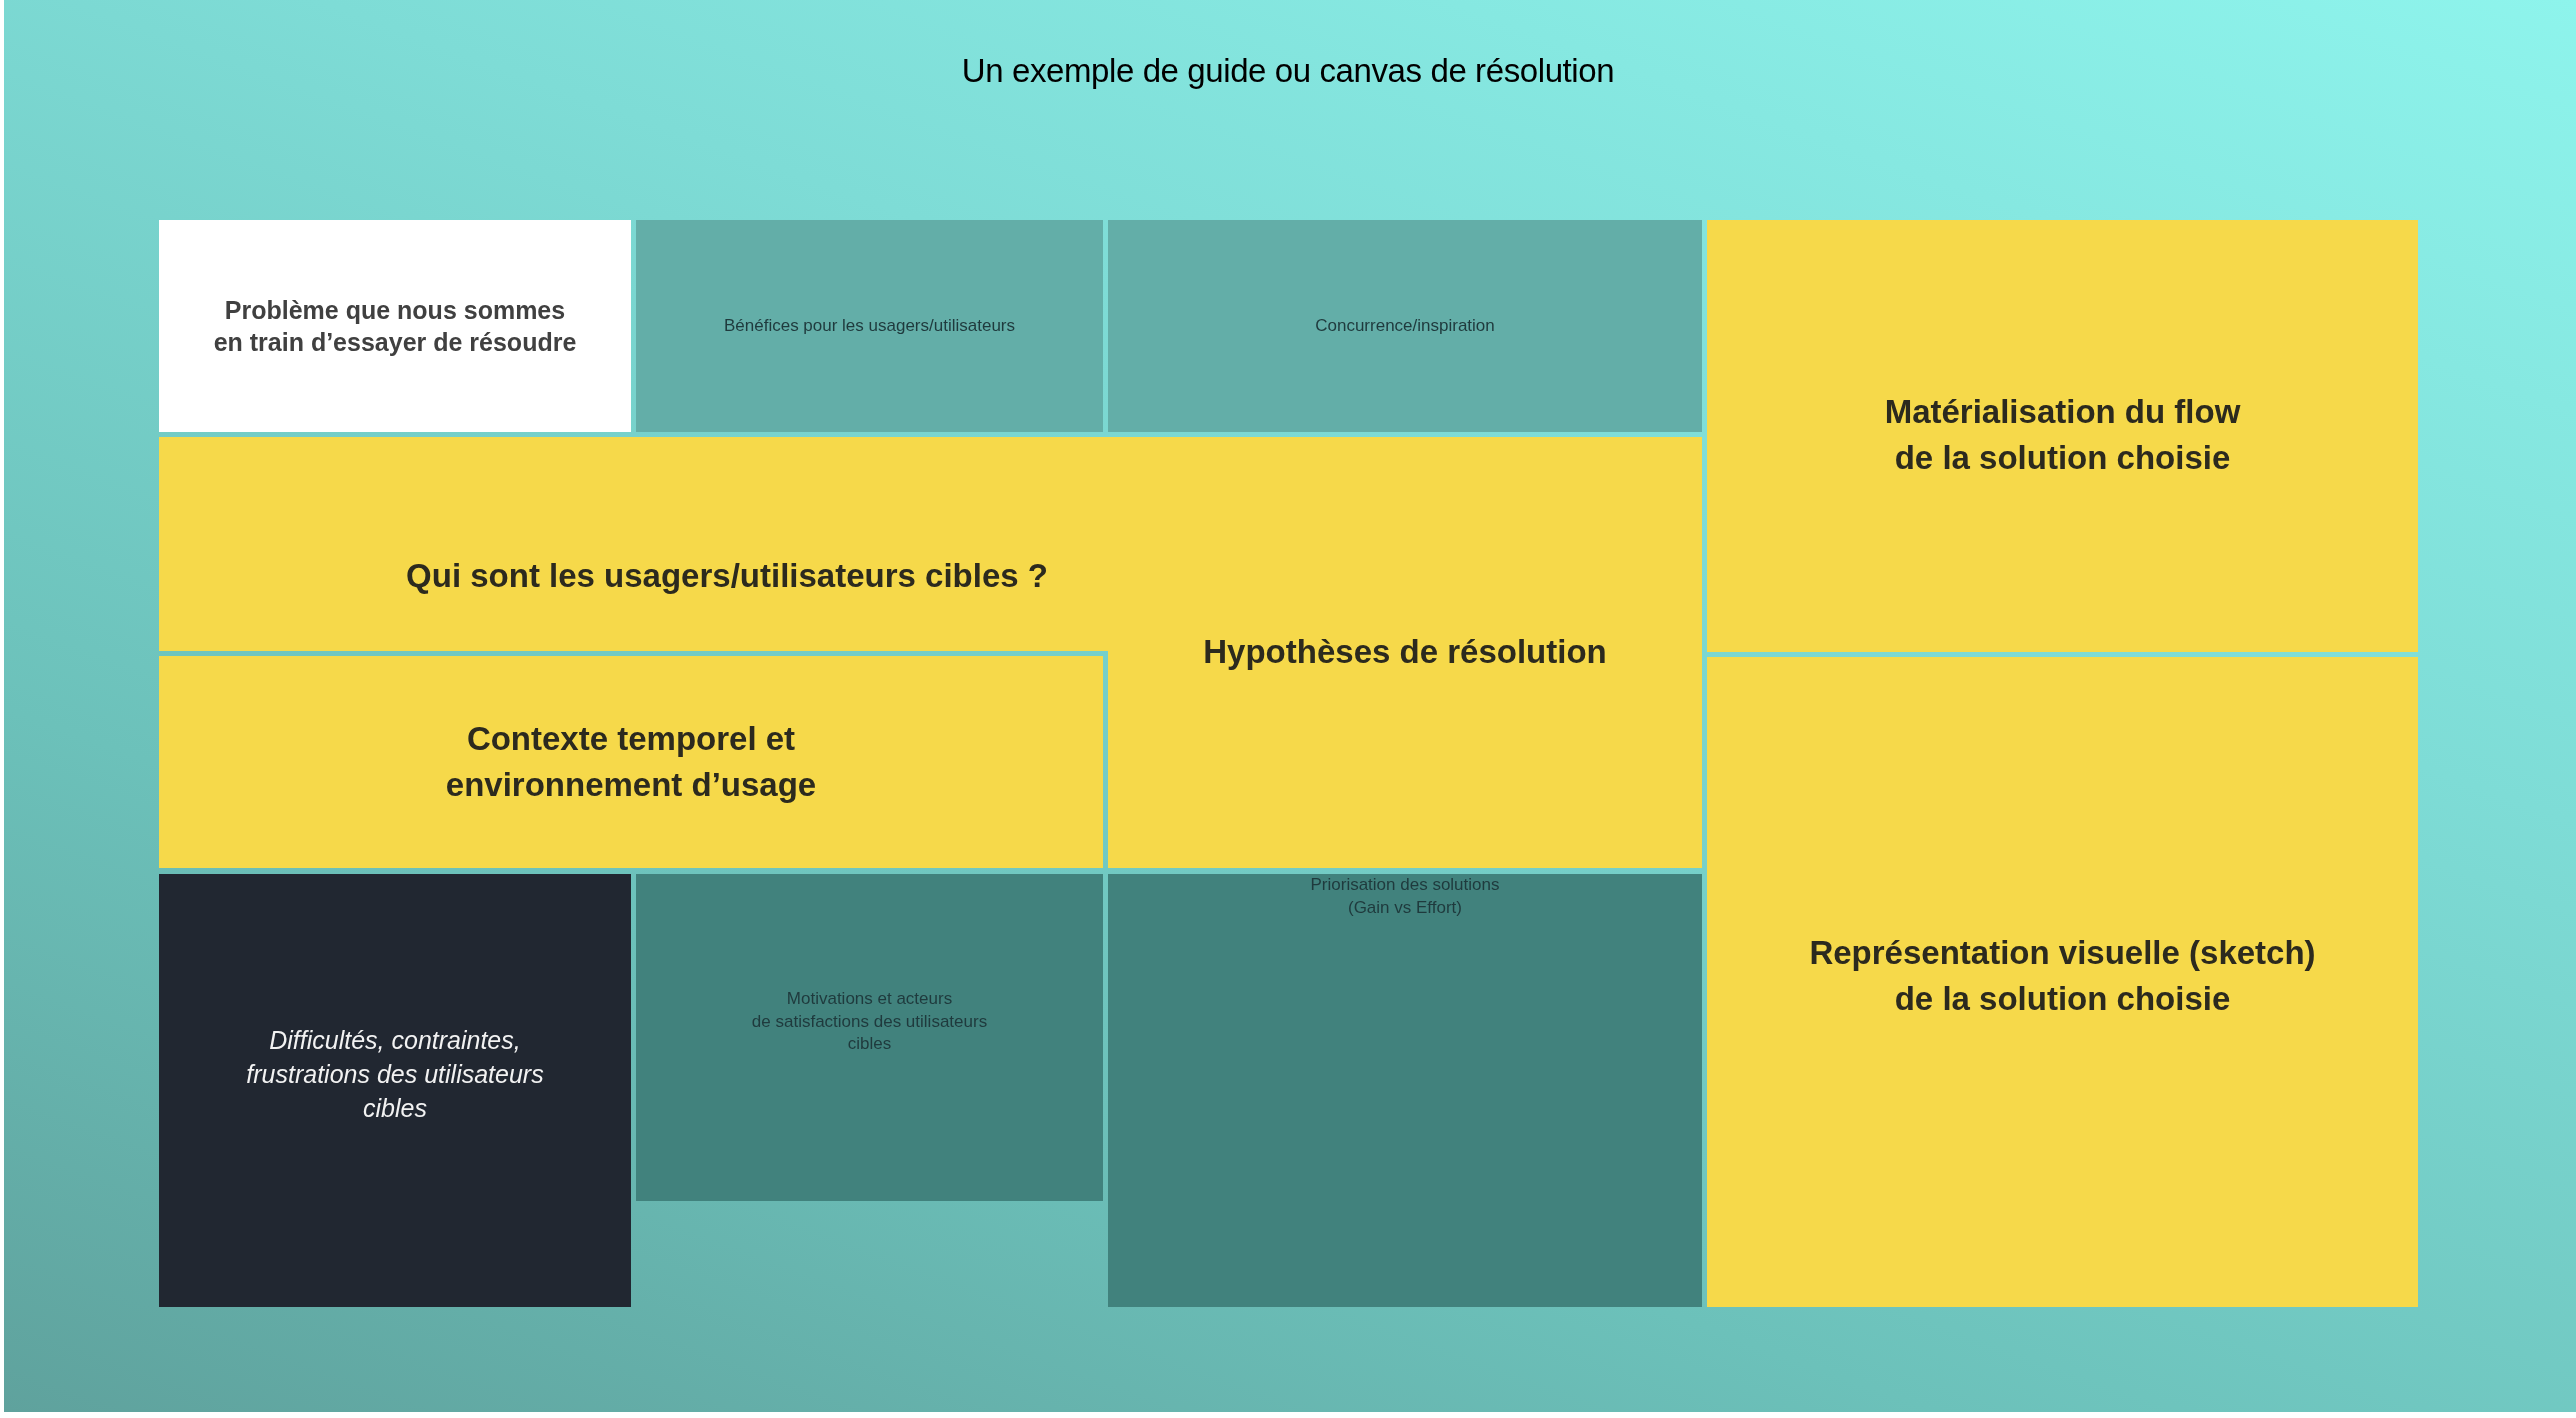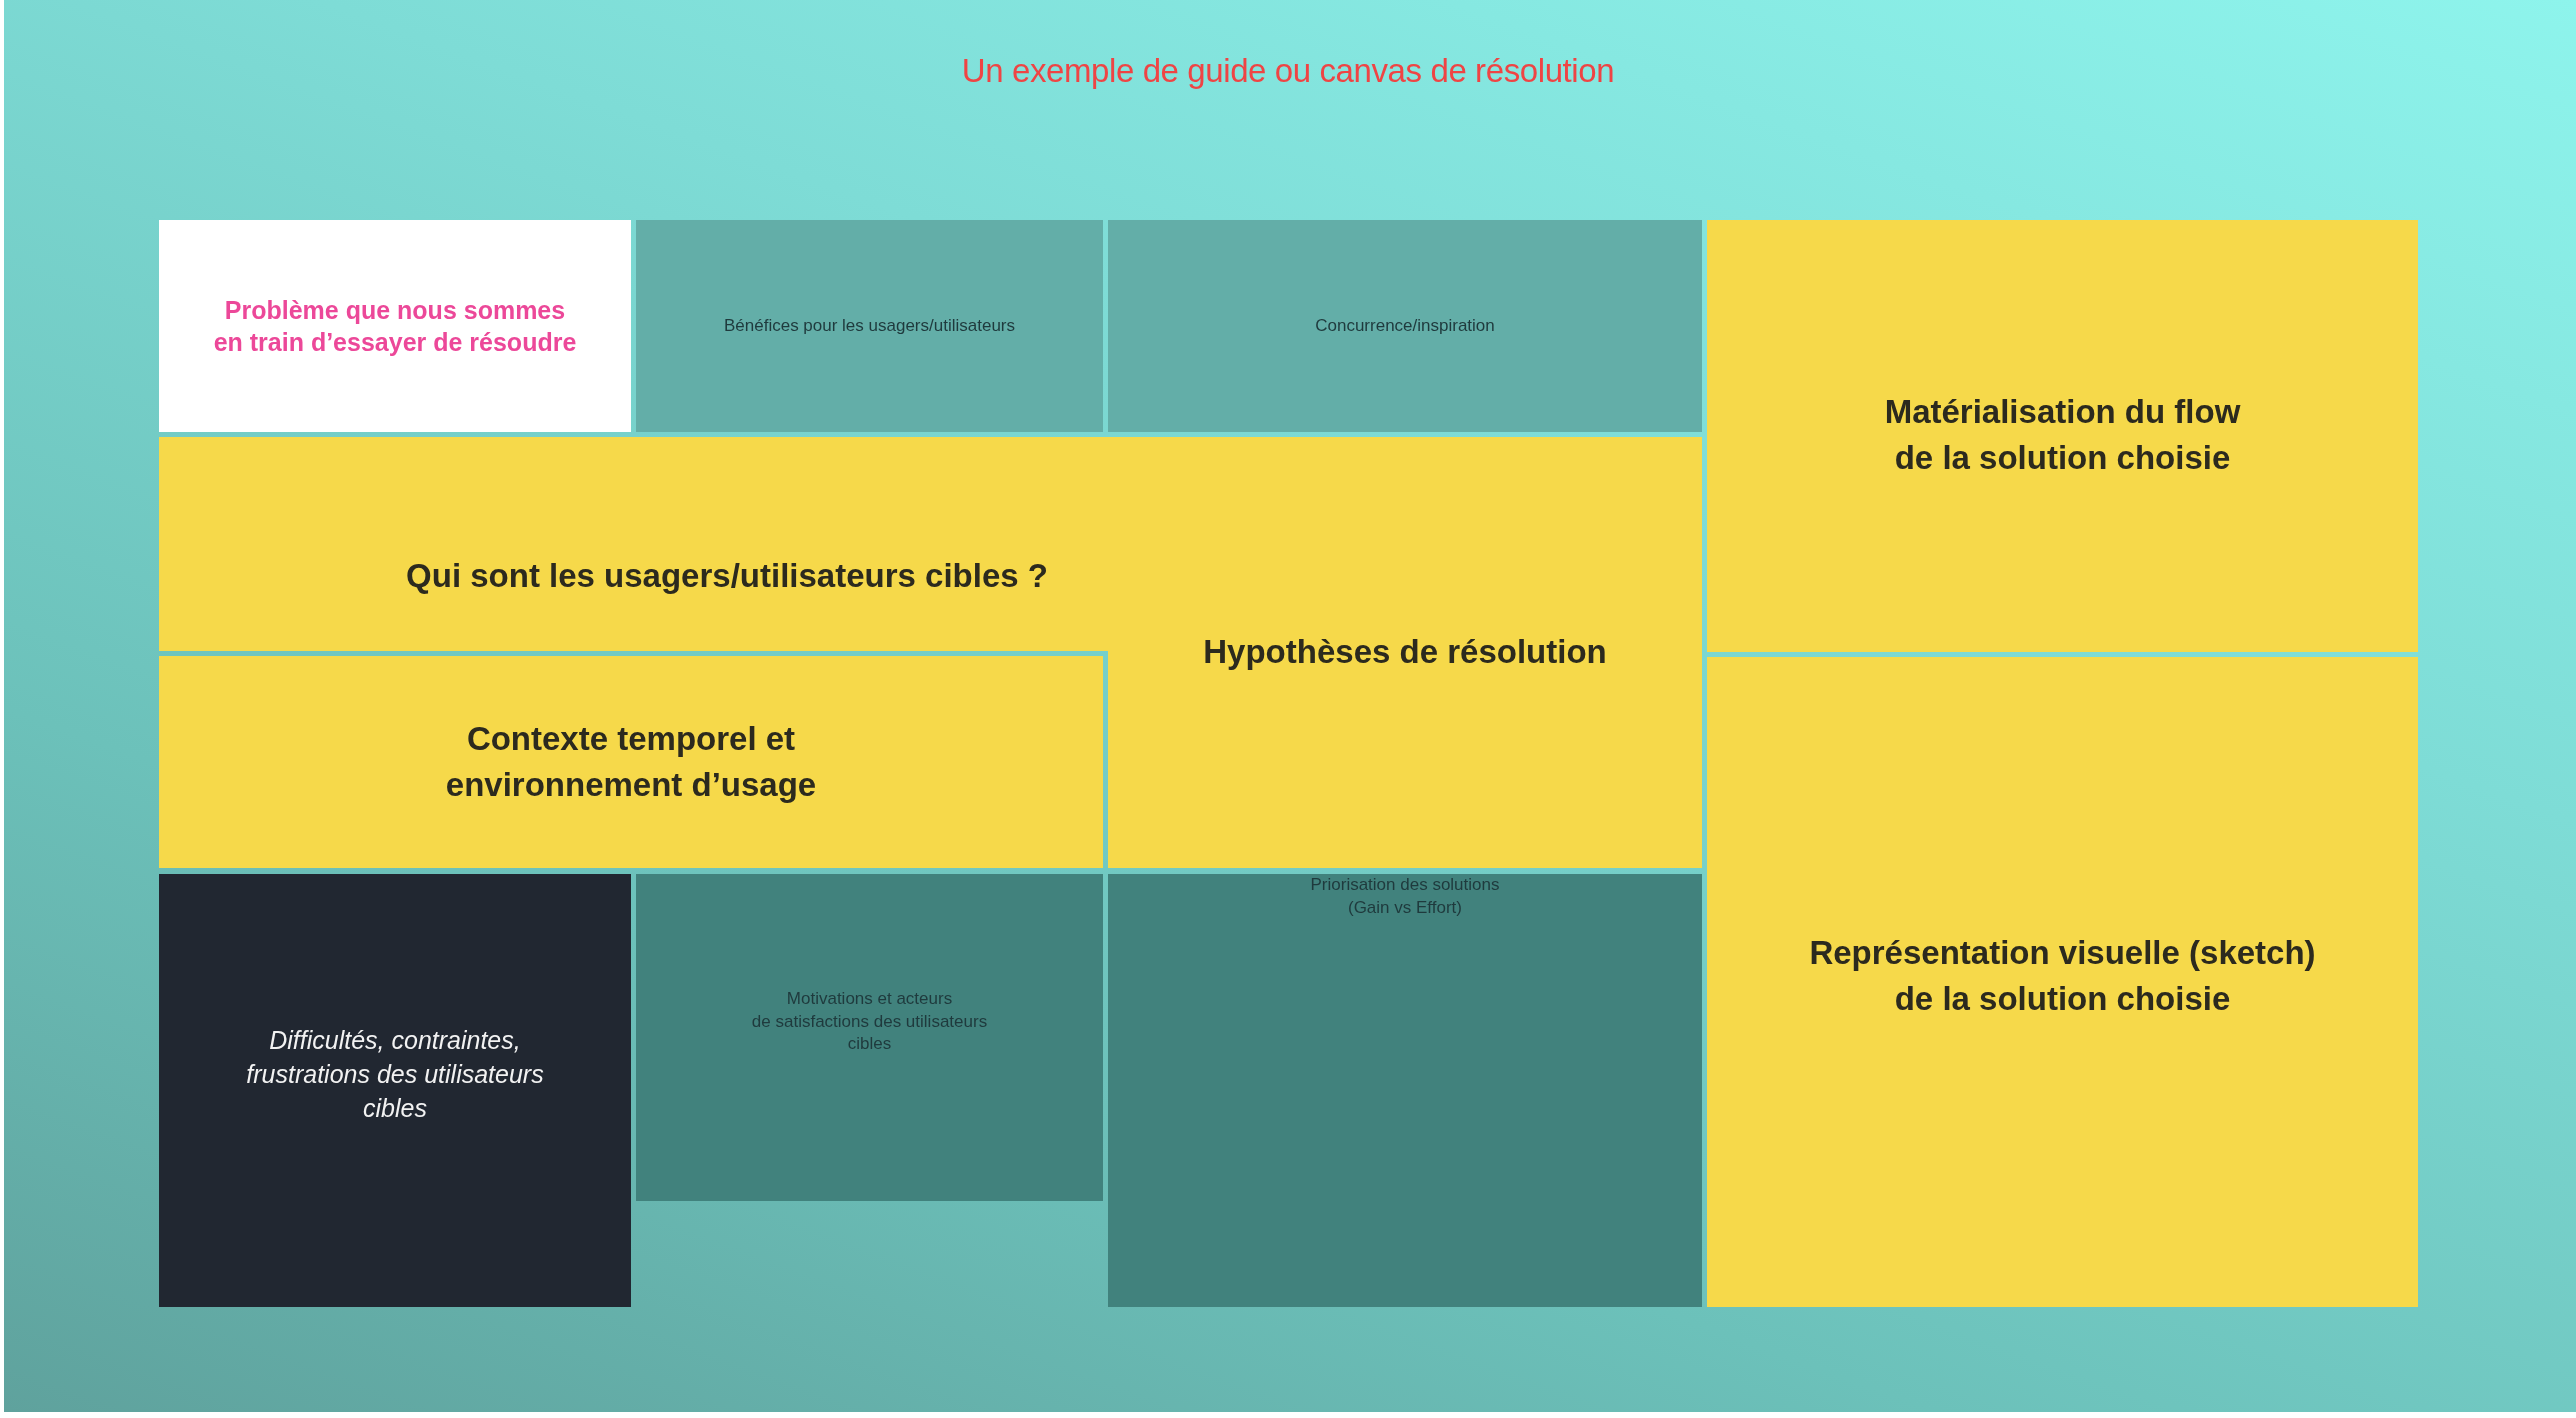--- a/index.html
+++ b/index.html
@@ -7,34 +7,34 @@
     width:2576px; height:1418px; position:relative; overflow:hidden;
     background:#ffffff;
     font-family: "Liberation Sans", "DejaVu Sans", sans-serif;
   }
   .canvas-bg {
     position:absolute; left:3.9px; top:0; width:2572px; height:1412px;
     background: linear-gradient(200deg, #8ef4ec 0%, #7edcd6 35%, #6cc1ba 70%, #5fa29d 100%);
   }
   .title {
     position:absolute; left:0; top:52px; width:2576px; text-align:center;
-    font-size:33px; color:#ef4444; letter-spacing:-0.4px;
+    font-size:33px; color:#000000; letter-spacing:-0.4px;
   }
   .cell {
     position:absolute; box-sizing:border-box;
     display:flex; align-items:center; justify-content:center; text-align:center;
     padding:0 23.4px;
   }
   .cell span { display:block; white-space:pre-line; }
   .white { background:#ffffff; }
   .teal-light { background:#63aea8; }
   .teal-dark { background:#41827d; }
   .yellow { background:#f6d94a; }
   .dark { background:#212731; }
-  .txt-small-bold { font-size:25px; font-weight:bold; color:#ec4899; line-height:1.3; }
+  .txt-small-bold { font-size:25px; font-weight:bold; color:#404040; line-height:1.3; }
   .txt-italic { font-size:17px; color:#1f3a3d; line-height:1.35; }
   .txt-italic-light { font-size:25px; font-style:italic; color:#f2f2f2; line-height:1.35;text-align:center; }
   .txt-big { font-size:33px; font-weight:bold; color:#2c2a1e; line-height:1.4; }
 </style>
 </head>
 <body>
 
 <div class="canvas-bg"></div>
 
 <div class="title">Un exemple de guide ou canvas de résolution</div>

